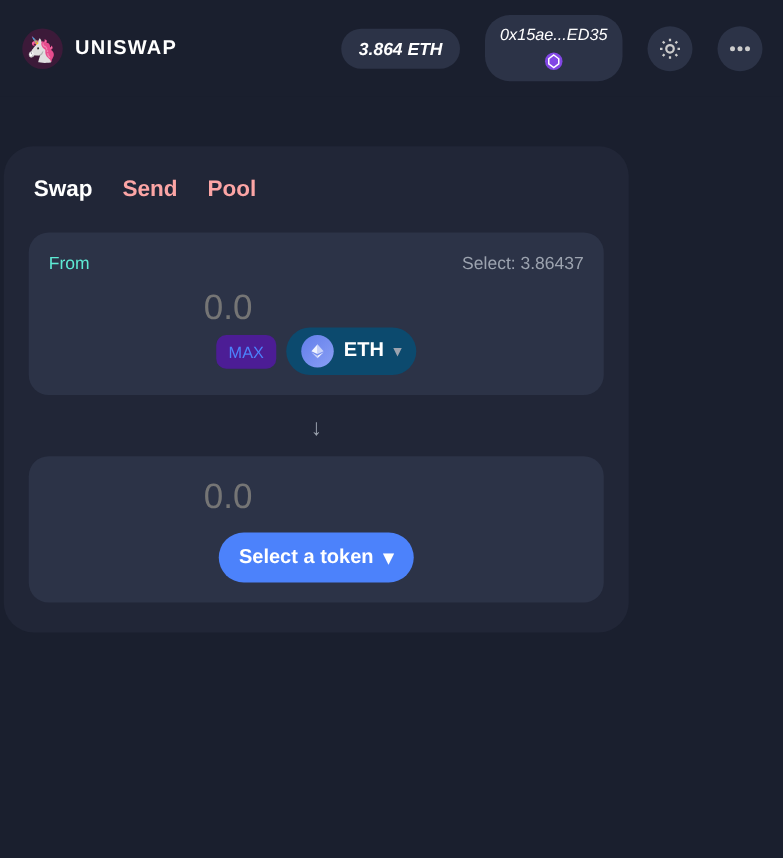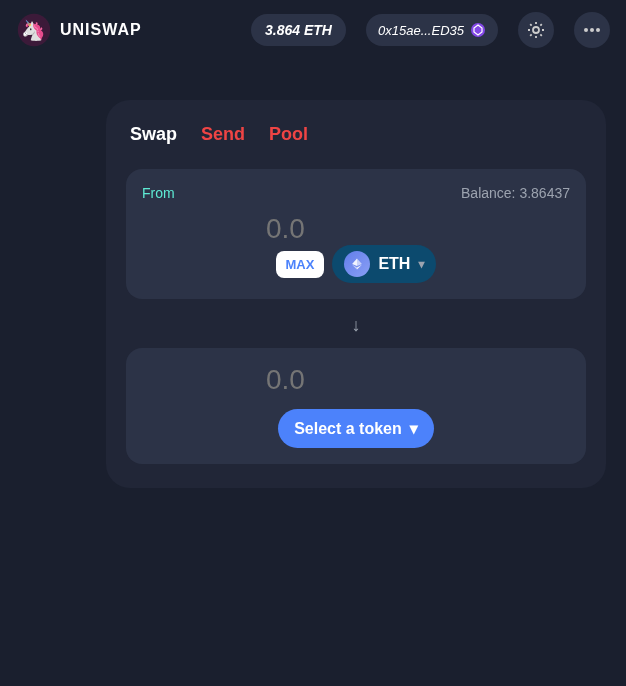--- a/index.html
+++ b/index.html
@@ -60,40 +60,41 @@
       background: #2c3347;
       border-radius: 20px;
       padding: 8px 12px;
       color: #fff;
       font-size: 13px;
       font-weight: 500;
       display: flex;
       align-items: center;
       gap: 6px;
       cursor: pointer;
+      flex-direction: column;
     }
 
     .icon-btn {
       width: 36px;
       height: 36px;
       background: #2c3347;
       border-radius: 50%;
       display: flex;
       align-items: center;
       justify-content: center;
       cursor: pointer;
       color: #ccc;
       font-size: 16px;
     }
 
     
     .main-content {
       display: flex;
-      justify-content: flex-end;
-      padding: 40px 20px 20px;
+      justify-content: flex-start;
+      padding: 40px 3px 20px;
     }
 
     
     .swap-card {
       background: #212637;
       border-radius: 24px;
       padding: 20px;
       width: 500px;
     }
 
@@ -111,21 +112,21 @@
       font-weight: 600;
       cursor: pointer;
       padding: 4px 0;
     }
 
     .tab.active {
       color: #ffffff;
     }
 
     .tab.inactive {
-      color: #ef4444;
+      color: #fca5a5;
     }
 
     
     .input-box {
       background: #2c3347;
       border-radius: 16px;
       padding: 16px;
       margin-bottom: 4px;
     }
 
@@ -163,27 +164,27 @@
       width: 180px;
     }
 
     .token-selector {
       display: flex;
       align-items: center;
       gap: 8px;
     }
 
     .max-btn {
-      background: #ffffff;
+      background: #4c1d95;
       color: #4c82fb;
       border: none;
       border-radius: 8px;
       padding: 6px 10px;
       font-size: 13px;
-      font-weight: 700;
+      font-weight: 400;
       cursor: pointer;
     }
 
     .token-btn {
       background: #0c4a6e;
       border: none;
       border-radius: 20px;
       padding: 6px 12px;
       display: flex;
       align-items: center;
@@ -310,21 +311,21 @@
       <span class="tab active">Swap</span>
       <span class="tab inactive">Send</span>
       <span class="tab inactive">Pool</span>
     </div>
 
     
     <div class="input-box">
       <div class="input-header">
         <span class="input-label">From</span>
         <span class="balance-text">
-          <span>Balance:</span>
+          <span>Select:</span>
           <span>3.86437</span>
         </span>
       </div>
       <div class="input-row">
         <input class="amount-input" type="text" placeholder="0.0" style="">
         <div class="token-selector">
           <button class="max-btn">MAX</button>
           <button class="token-btn">
             <div class="eth-icon">
               <svg viewBox="0 0 20 20" fill="none">

